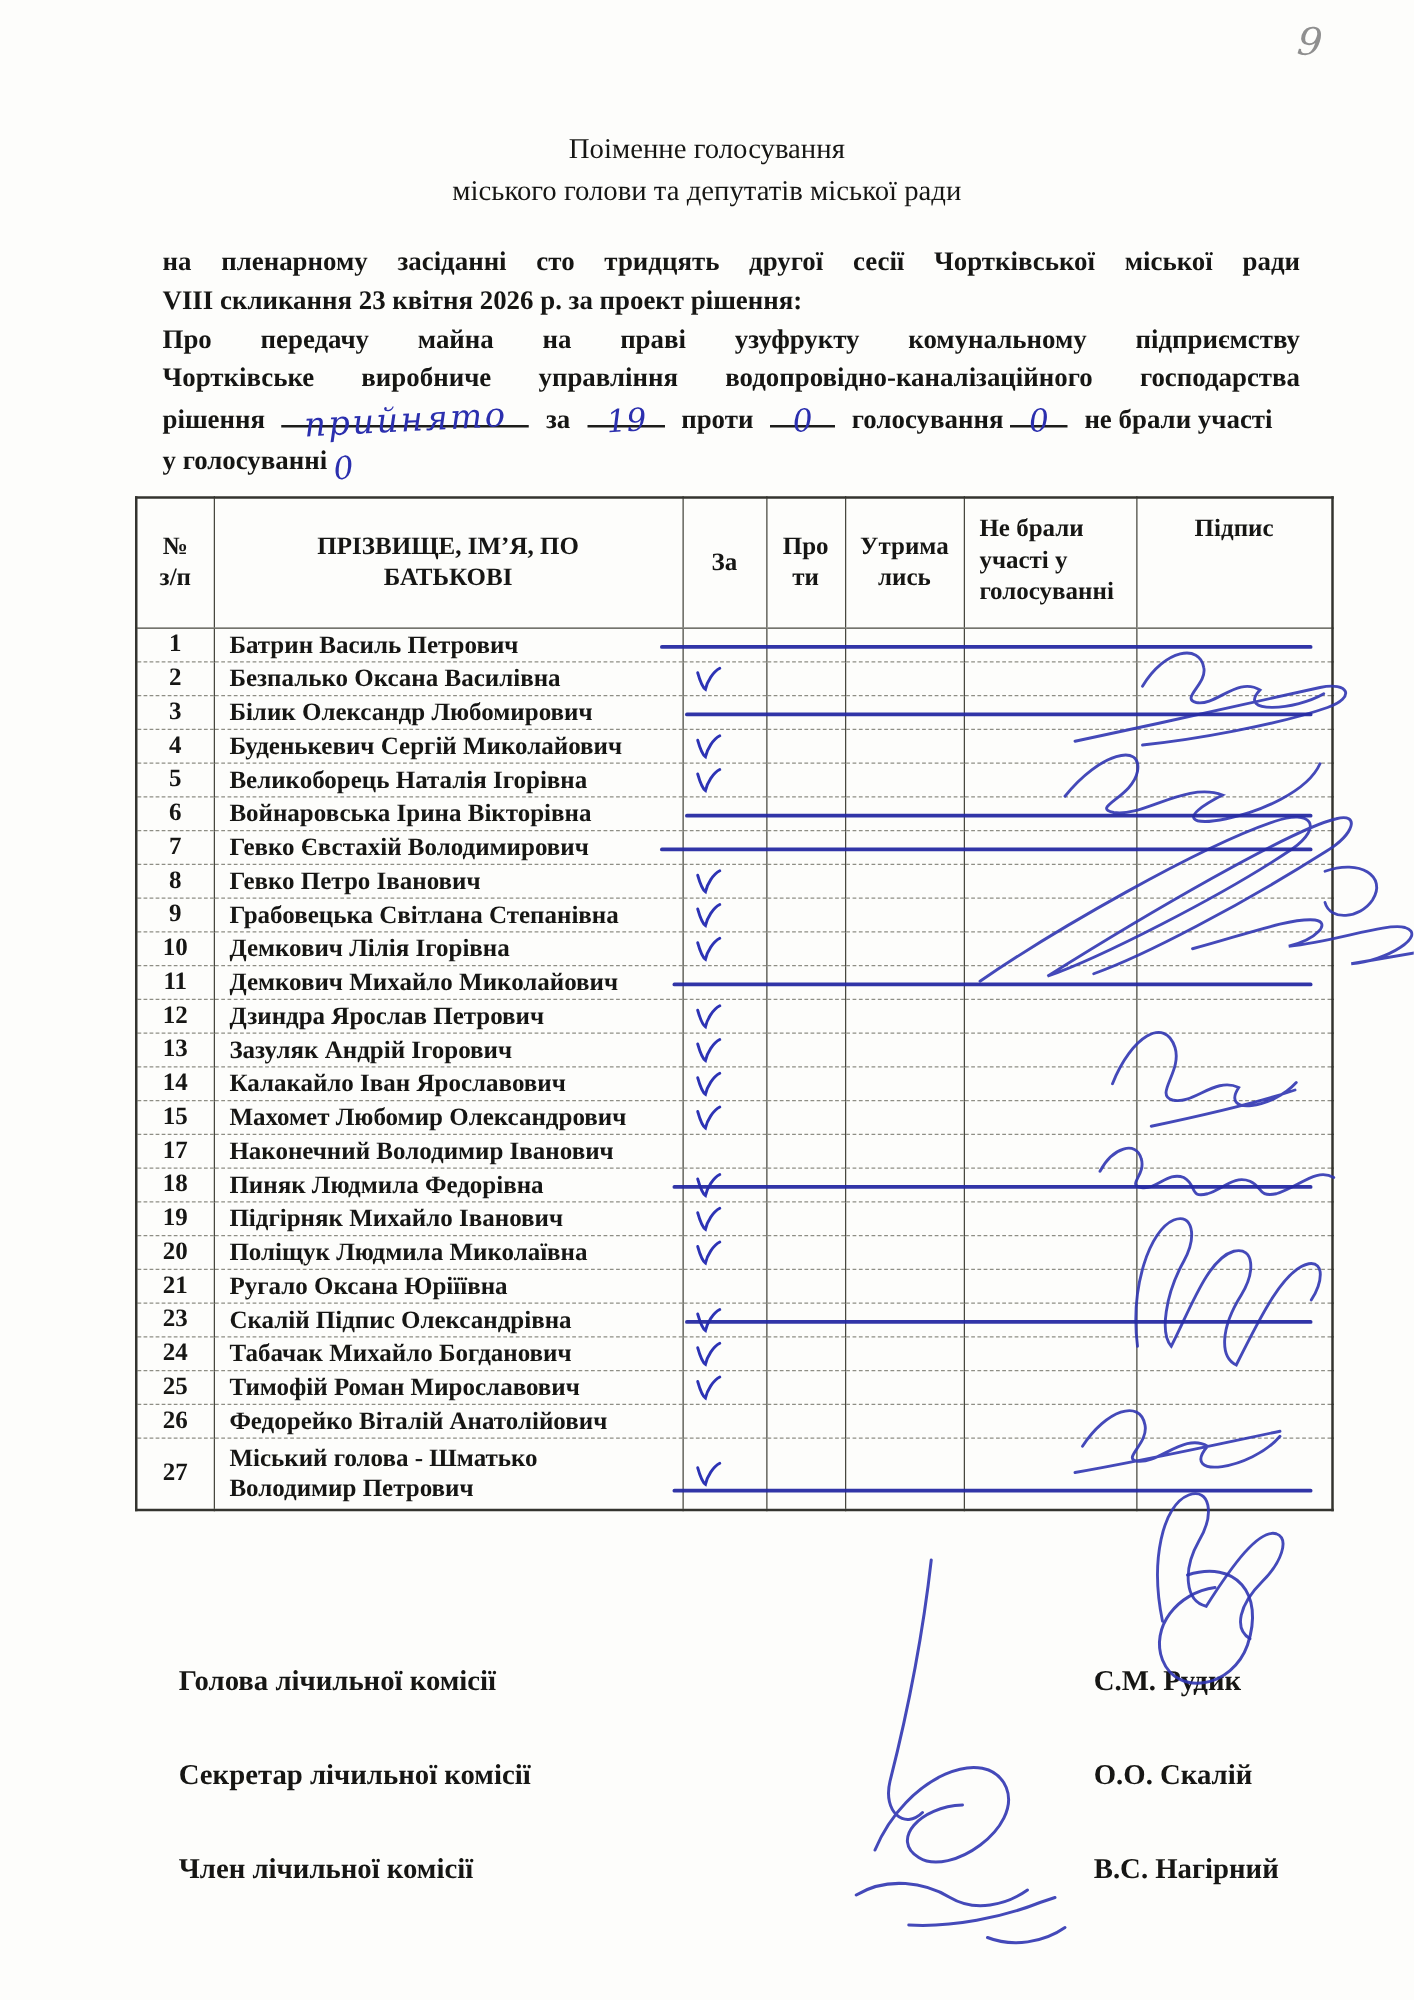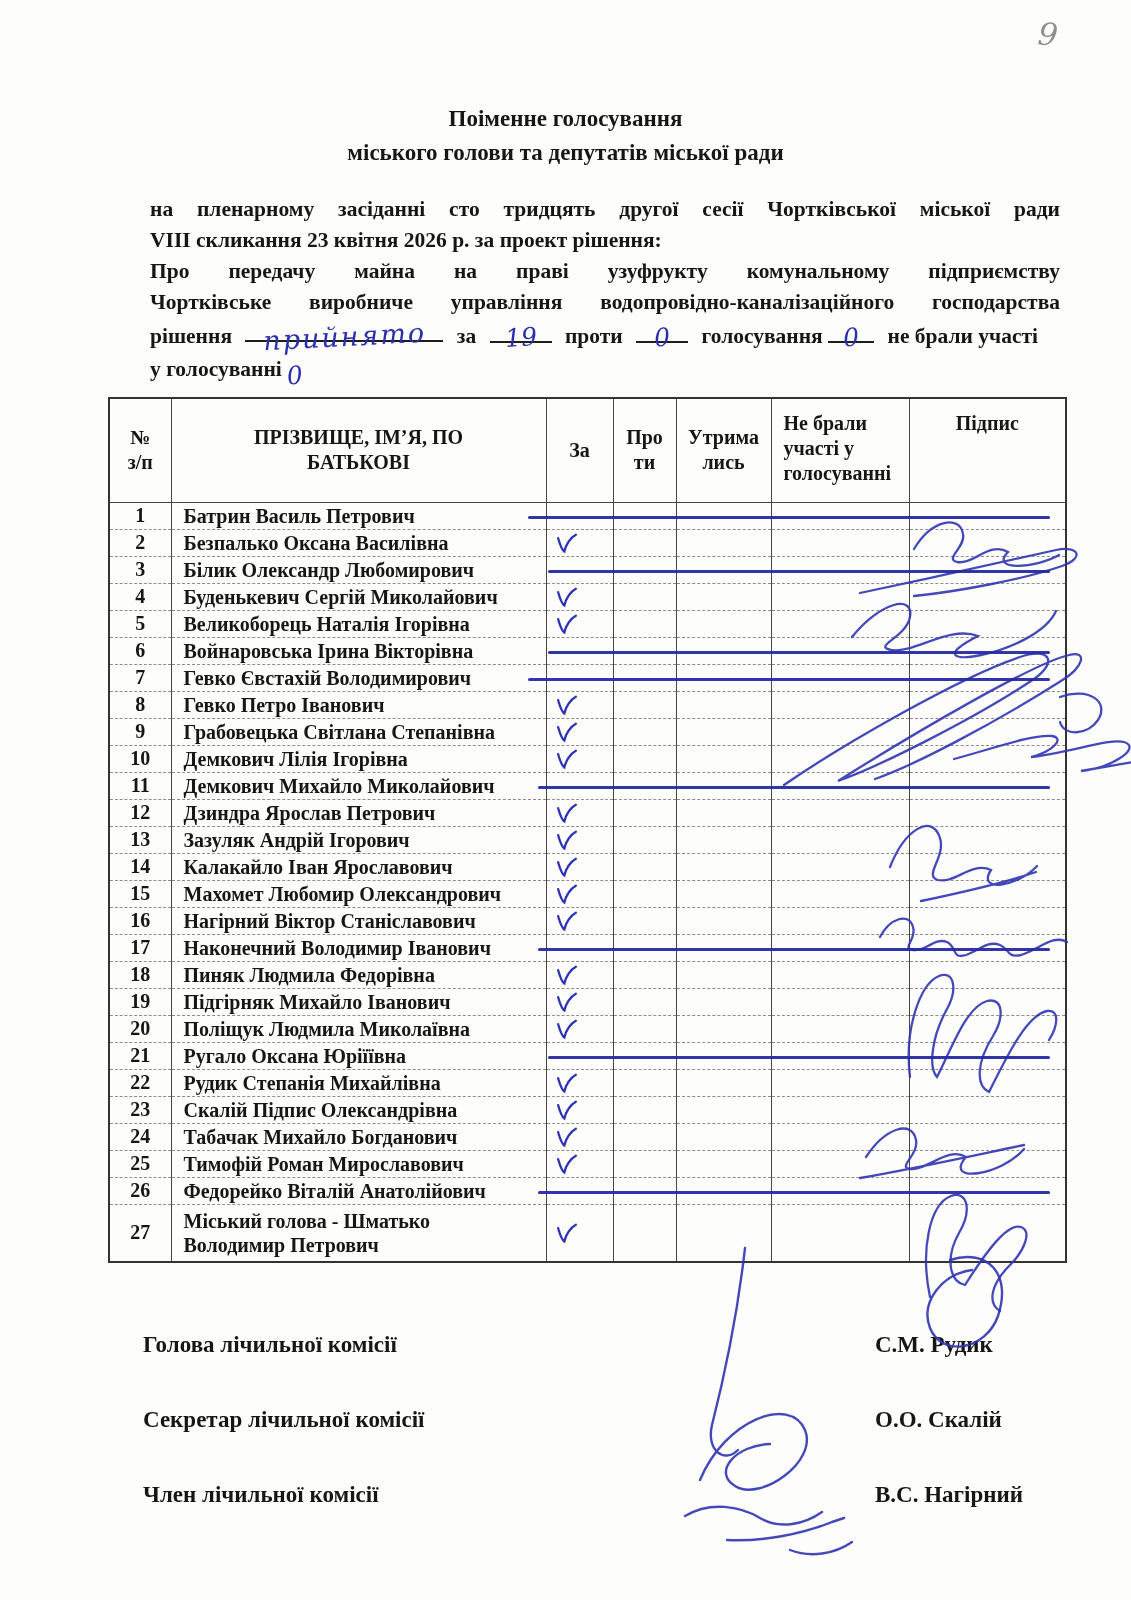--- a/index.html
+++ b/index.html
@@ -8,24 +8,24 @@
     background:#fdfdfb;color:#161614;
     font-family:"Liberation Serif", serif;
   }
   .page-number{
     position:absolute;top:16px;left:1038px;
     font-family:"DejaVu Serif", serif;font-style:italic;
     font-size:31px;color:#8f8f8f;transform:rotate(6deg);
   }
 
   .title{position:absolute;top:102px;left:0;width:1131px;text-align:center;
-    font-weight:bold;font-size:23px;line-height:34px;}
+    font-weight:normal;font-size:23px;line-height:34px;}
 
   .intro{position:absolute;top:194px;left:130px;width:910px;
-    font-weight:bold;font-size:21.5px;line-height:31px;margin-left:20px;}
+    font-weight:bold;font-size:21.5px;line-height:31px;}
   .jline{text-align:justify;text-align-last:justify;}
   .result-line{white-space:nowrap;}
   .blank{display:inline-block;border-bottom:2.4px solid #1d1d1b;height:22px;
     text-align:center;vertical-align:baseline;}
   .hw{font-family:"DejaVu Serif", serif;font-style:italic;font-weight:normal;
     color:#2b2fae;display:inline-block;}
   .hw-big{font-size:27px;transform:rotate(-3deg) translateY(3px);letter-spacing:2px;}
   .hw-num{font-size:25px;transform:rotate(-4deg) translateY(3px);}
   .hw-loose{font-size:25px;transform:rotate(-6deg) translateY(8px);margin-left:4px;}
 
@@ -282,33 +282,20 @@
             <svg class="check" viewBox="0 0 26 26">
               <path d="M3 7 C5 14 7 20 10 22 C11.5 15 17 6 23 3" fill="none" stroke="#2d33b5" stroke-width="2.6" stroke-linecap="round"></path>
             </svg>
           </td>
           <td></td>
           <td></td>
           <td></td>
           <td></td>
         </tr>
         <tr>
-          <td class="c-num">16</td>
-          <td class="c-name">Нагірний Віктор Станіславович</td>
-          <td class="c-za">
-            <svg class="check" viewBox="0 0 26 26">
-              <path d="M3 7 C5 14 7 20 10 22 C11.5 15 17 6 23 3" fill="none" stroke="#2d33b5" stroke-width="2.6" stroke-linecap="round"></path>
-            </svg>
-          </td>
-          <td></td>
-          <td></td>
-          <td></td>
-          <td></td>
-        </tr>
-        <tr>
           <td class="c-num">17</td>
           <td class="c-name">Наконечний Володимир Іванович</td>
           <td class="c-za"></td>
           <td></td>
           <td></td>
           <td></td>
           <td></td>
         </tr>
         <tr>
           <td class="c-num">18</td>
@@ -346,33 +333,20 @@
           </td>
           <td></td>
           <td></td>
           <td></td>
           <td></td>
         </tr>
         <tr>
           <td class="c-num">21</td>
           <td class="c-name">Ругало Оксана Юріїївна</td>
           <td class="c-za"></td>
-          <td></td>
-          <td></td>
-          <td></td>
-          <td></td>
-        </tr>
-        <tr>
-          <td class="c-num">22</td>
-          <td class="c-name">Рудик Степанія Михайлівна</td>
-          <td class="c-za">
-            <svg class="check" viewBox="0 0 26 26">
-              <path d="M3 7 C5 14 7 20 10 22 C11.5 15 17 6 23 3" fill="none" stroke="#2d33b5" stroke-width="2.6" stroke-linecap="round"></path>
-            </svg>
-          </td>
           <td></td>
           <td></td>
           <td></td>
           <td></td>
         </tr>
         <tr>
           <td class="c-num">23</td>
           <td class="c-name">Скалій Підпис Олександрівна</td>
           <td class="c-za">
             <svg class="check" viewBox="0 0 26 26">

